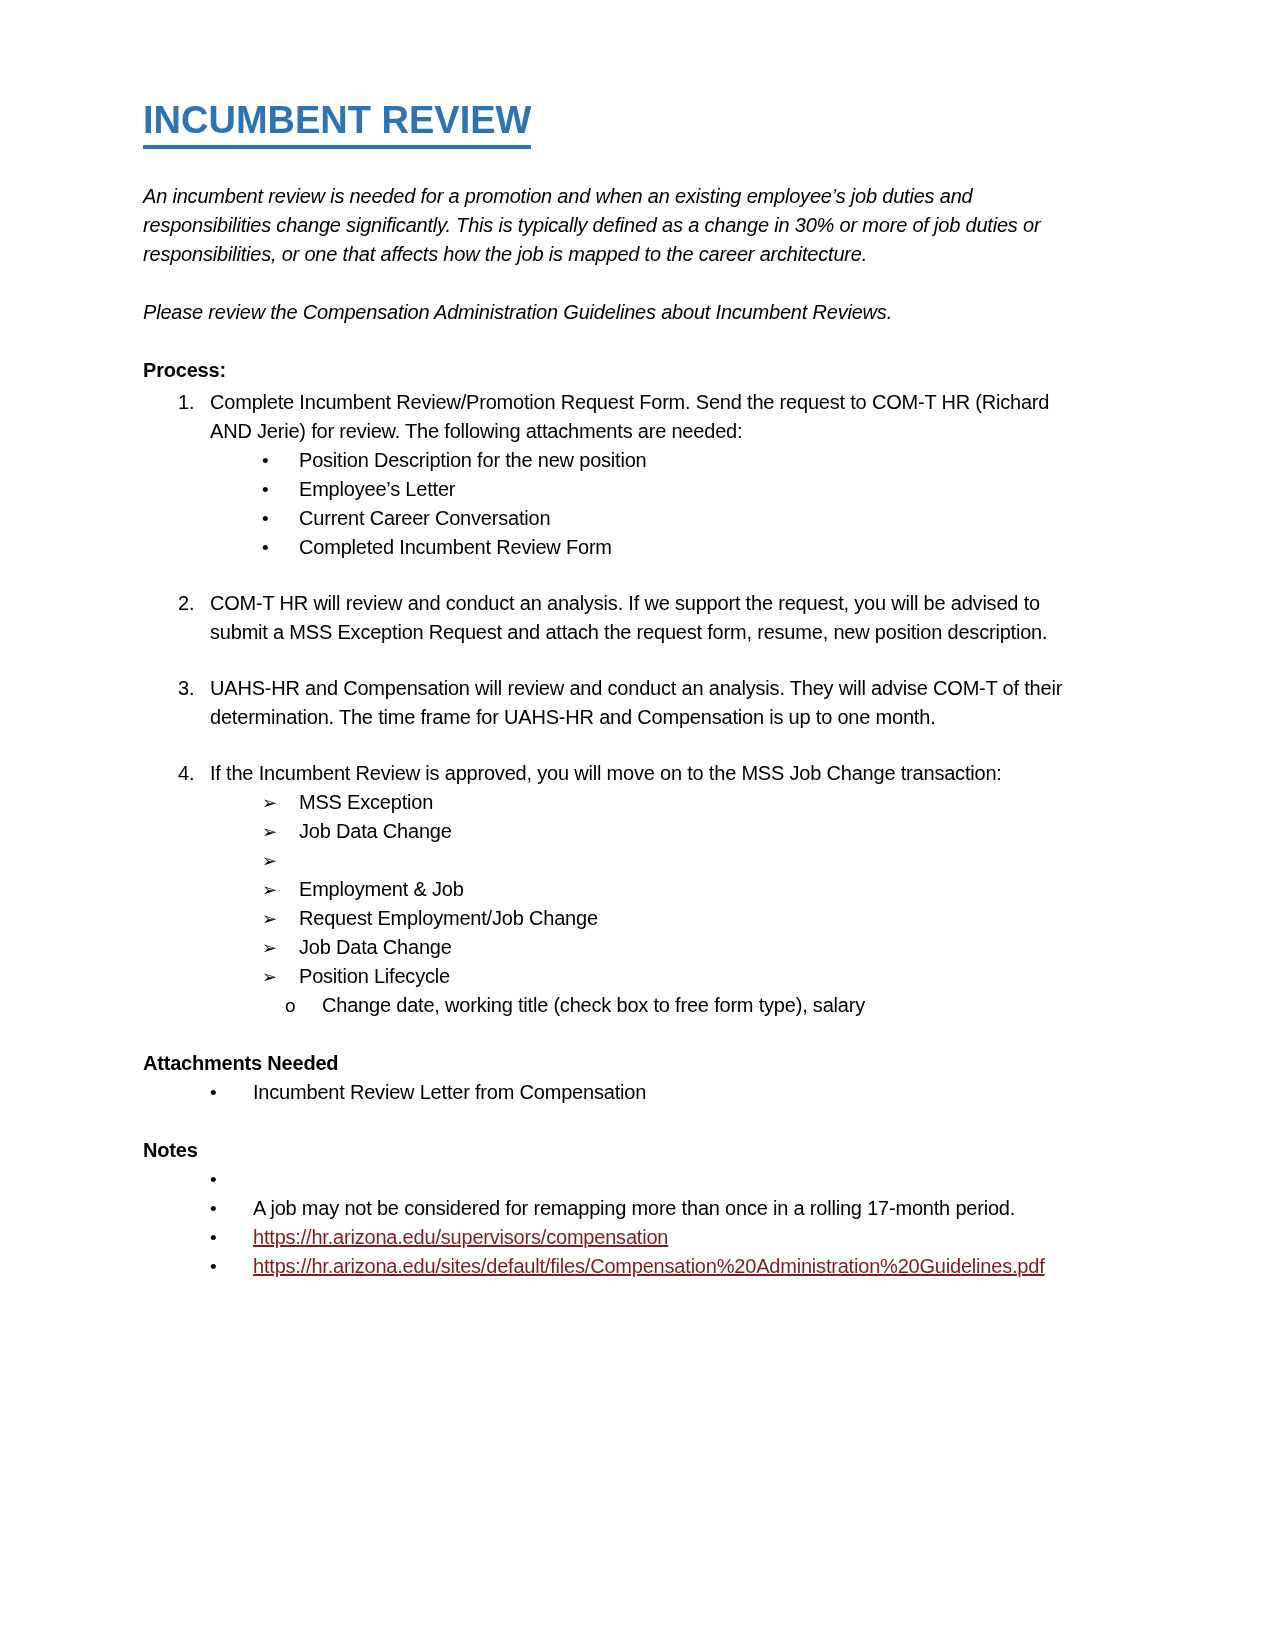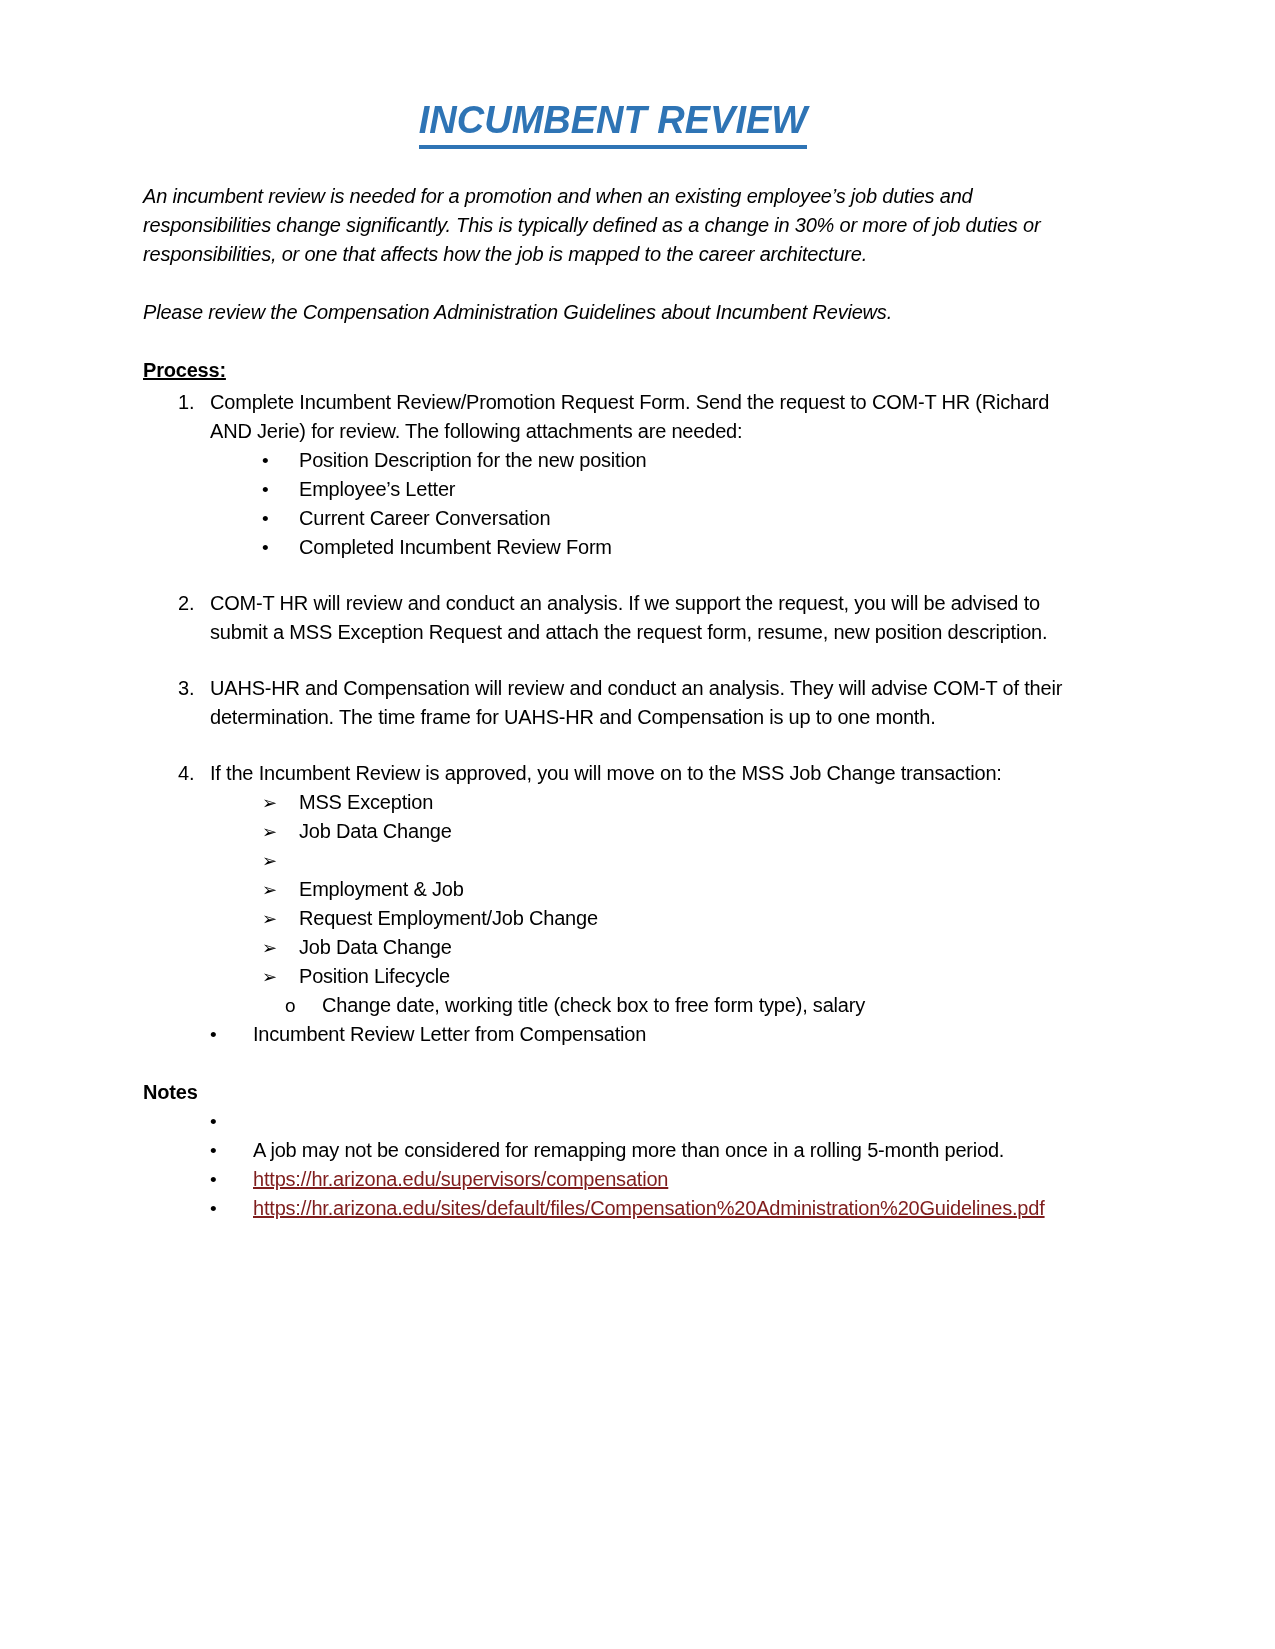--- a/index.html
+++ b/index.html
@@ -15,35 +15,35 @@
   }
   .content {
     position: absolute;
     left: 143px;
     top: 98px;
     width: 940px;
     font-size: 20px;
     line-height: 29px;
     letter-spacing: -0.01em;
   }
-  .doc-title-wrap { text-align: center; margin-bottom: 33px; font-style: italic; }
+  .doc-title-wrap { text-align: left; margin-bottom: 33px; }
   .doc-title {
     display: inline-block;
     color: #2E74B5;
     font-size: 38px;
     line-height: 44px;
     font-weight: bold;
     border-bottom: 4px solid #2E74B5;
     padding-bottom: 3px;
     letter-spacing: 0;
   }
   .para { margin: 0 0 29px 0; }
   .italic { font-style: italic; }
   .section-heading { font-weight: bold; margin: 0; }
-  .underlined { text-decoration: underline; }
+  .underlined { }
   .mt-blank { margin-top: 29px; }
 
   .step { display: flex; align-items: flex-start; margin-top: 3px; }
   .step-gap { margin-top: 27px; }
   .step-no { flex: 0 0 32px; margin-left: 35px; }
   .step-text { flex: 1; }
 
   .row { display: flex; align-items: flex-start; }
   .b2 .marker  { flex: 0 0 37px; margin-left: 119px; }      
   .b3 .marker  { flex: 0 0 37px; margin-left: 142px; }      
@@ -137,32 +137,33 @@
     </div>
     <div class="row b2">
       <span class="marker arrow-glyph">➢</span>
       <span class="row-text">Position Lifecycle</span>
     </div>
     <div class="row b3">
       <span class="marker circle-glyph">o</span>
       <span class="row-text">Change date, working title (check box to free form type), salary</span>
     </div>
 
+    <p class="section-heading mt-blank">Attachments Needed</p>
     <div class="row b1">
       <span class="marker bullet-glyph">•</span>
       <span class="row-text">Incumbent Review Letter from Compensation</span>
     </div>
 
     <p class="section-heading mt-blank">Notes</p>
     <div class="row b1">
       <span class="marker bullet-glyph">•</span>
     </div>
     <div class="row b1">
       <span class="marker bullet-glyph">•</span>
-      <span class="row-text">A job may not be considered for remapping more than once in a rolling 5-month period.</span>
+      <span class="row-text">A job may not be considered for remapping more than once in a rolling 17-month period.</span>
     </div>
 
     <div class="row b1">
       <span class="marker bullet-glyph">•</span>
       <span class="row-text"><a class="link">https://hr.arizona.edu/supervisors/compensation</a></span>
     </div>
     <div class="row b1">
       <span class="marker bullet-glyph">•</span>
       <span class="row-text"><a class="link">https://hr.arizona.edu/sites/default/files/Compensation%20Administration%20Guidelines.pdf</a></span>
     </div>

